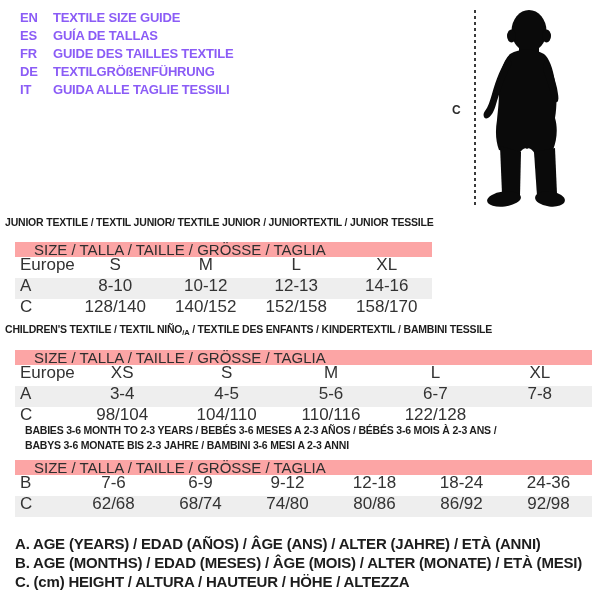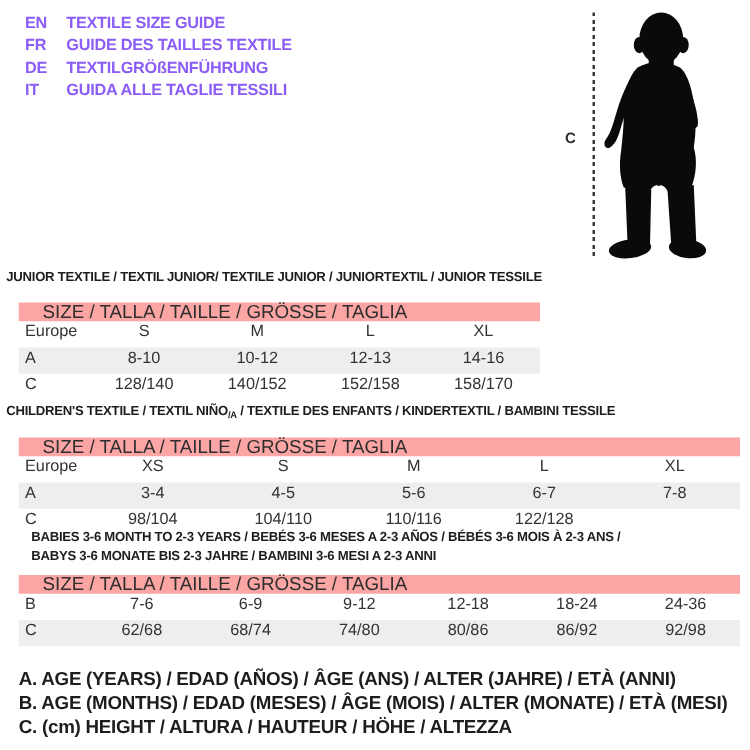--- a/index.html
+++ b/index.html
@@ -27,21 +27,21 @@
   .s3{top:423px;line-height:14.5px;margin-left:20px;}
   .subscript{font-size:7.5px;position:relative;top:2px;}
 
   
   .table{position:absolute;left:15px;}
   .t1{top:242px;width:417px;}
   .t2{top:350px;width:577px;}
   .t3{top:460px;width:577px;}
   .thead{height:15px;line-height:15px;background:#fca5a5;color:#2e2e2e;
     font-size:15px;padding-left:19px;box-sizing:border-box;}
-  .trow{display:grid;height:21px;line-height:16px;font-size:13px;color:#333;}
+  .trow{display:grid;height:21px;line-height:16px;font-size:17px;color:#333;}
   .t1 .trow{grid-template-columns:55px repeat(4,1fr);}
   .t2 .trow{grid-template-columns:55px repeat(5,1fr);}
   .t3 .trow{grid-template-columns:55px repeat(6,1fr);}
   .trow.alt{background:#eeeeee;}
   .tlabel{padding-left:5px;text-align:left;}
   .tcell{text-align:center;}
 
   
   .notes{position:absolute;left:15px;top:534px;}
   .note{font-size:15px;font-weight:bold;line-height:19px;letter-spacing:-0.2px;
@@ -49,20 +49,24 @@
 </style>
 </head>
 <body>
 
 <div class="page">
 
   <div class="lang-block">
     <div class="lang-row">
       <span class="lang-code">EN</span>
       <span class="lang-title">TEXTILE SIZE GUIDE</span>
+    </div>
+    <div class="lang-row">
+      <span class="lang-code">ES</span>
+      <span class="lang-title">GUÍA DE TALLAS</span>
     </div>
     <div class="lang-row">
       <span class="lang-code">FR</span>
       <span class="lang-title">GUIDE DES TAILLES TEXTILE</span>
     </div>
     <div class="lang-row">
       <span class="lang-code">DE</span>
       <span class="lang-title">TEXTILGRÖßENFÜHRUNG</span>
     </div>
     <div class="lang-row">

